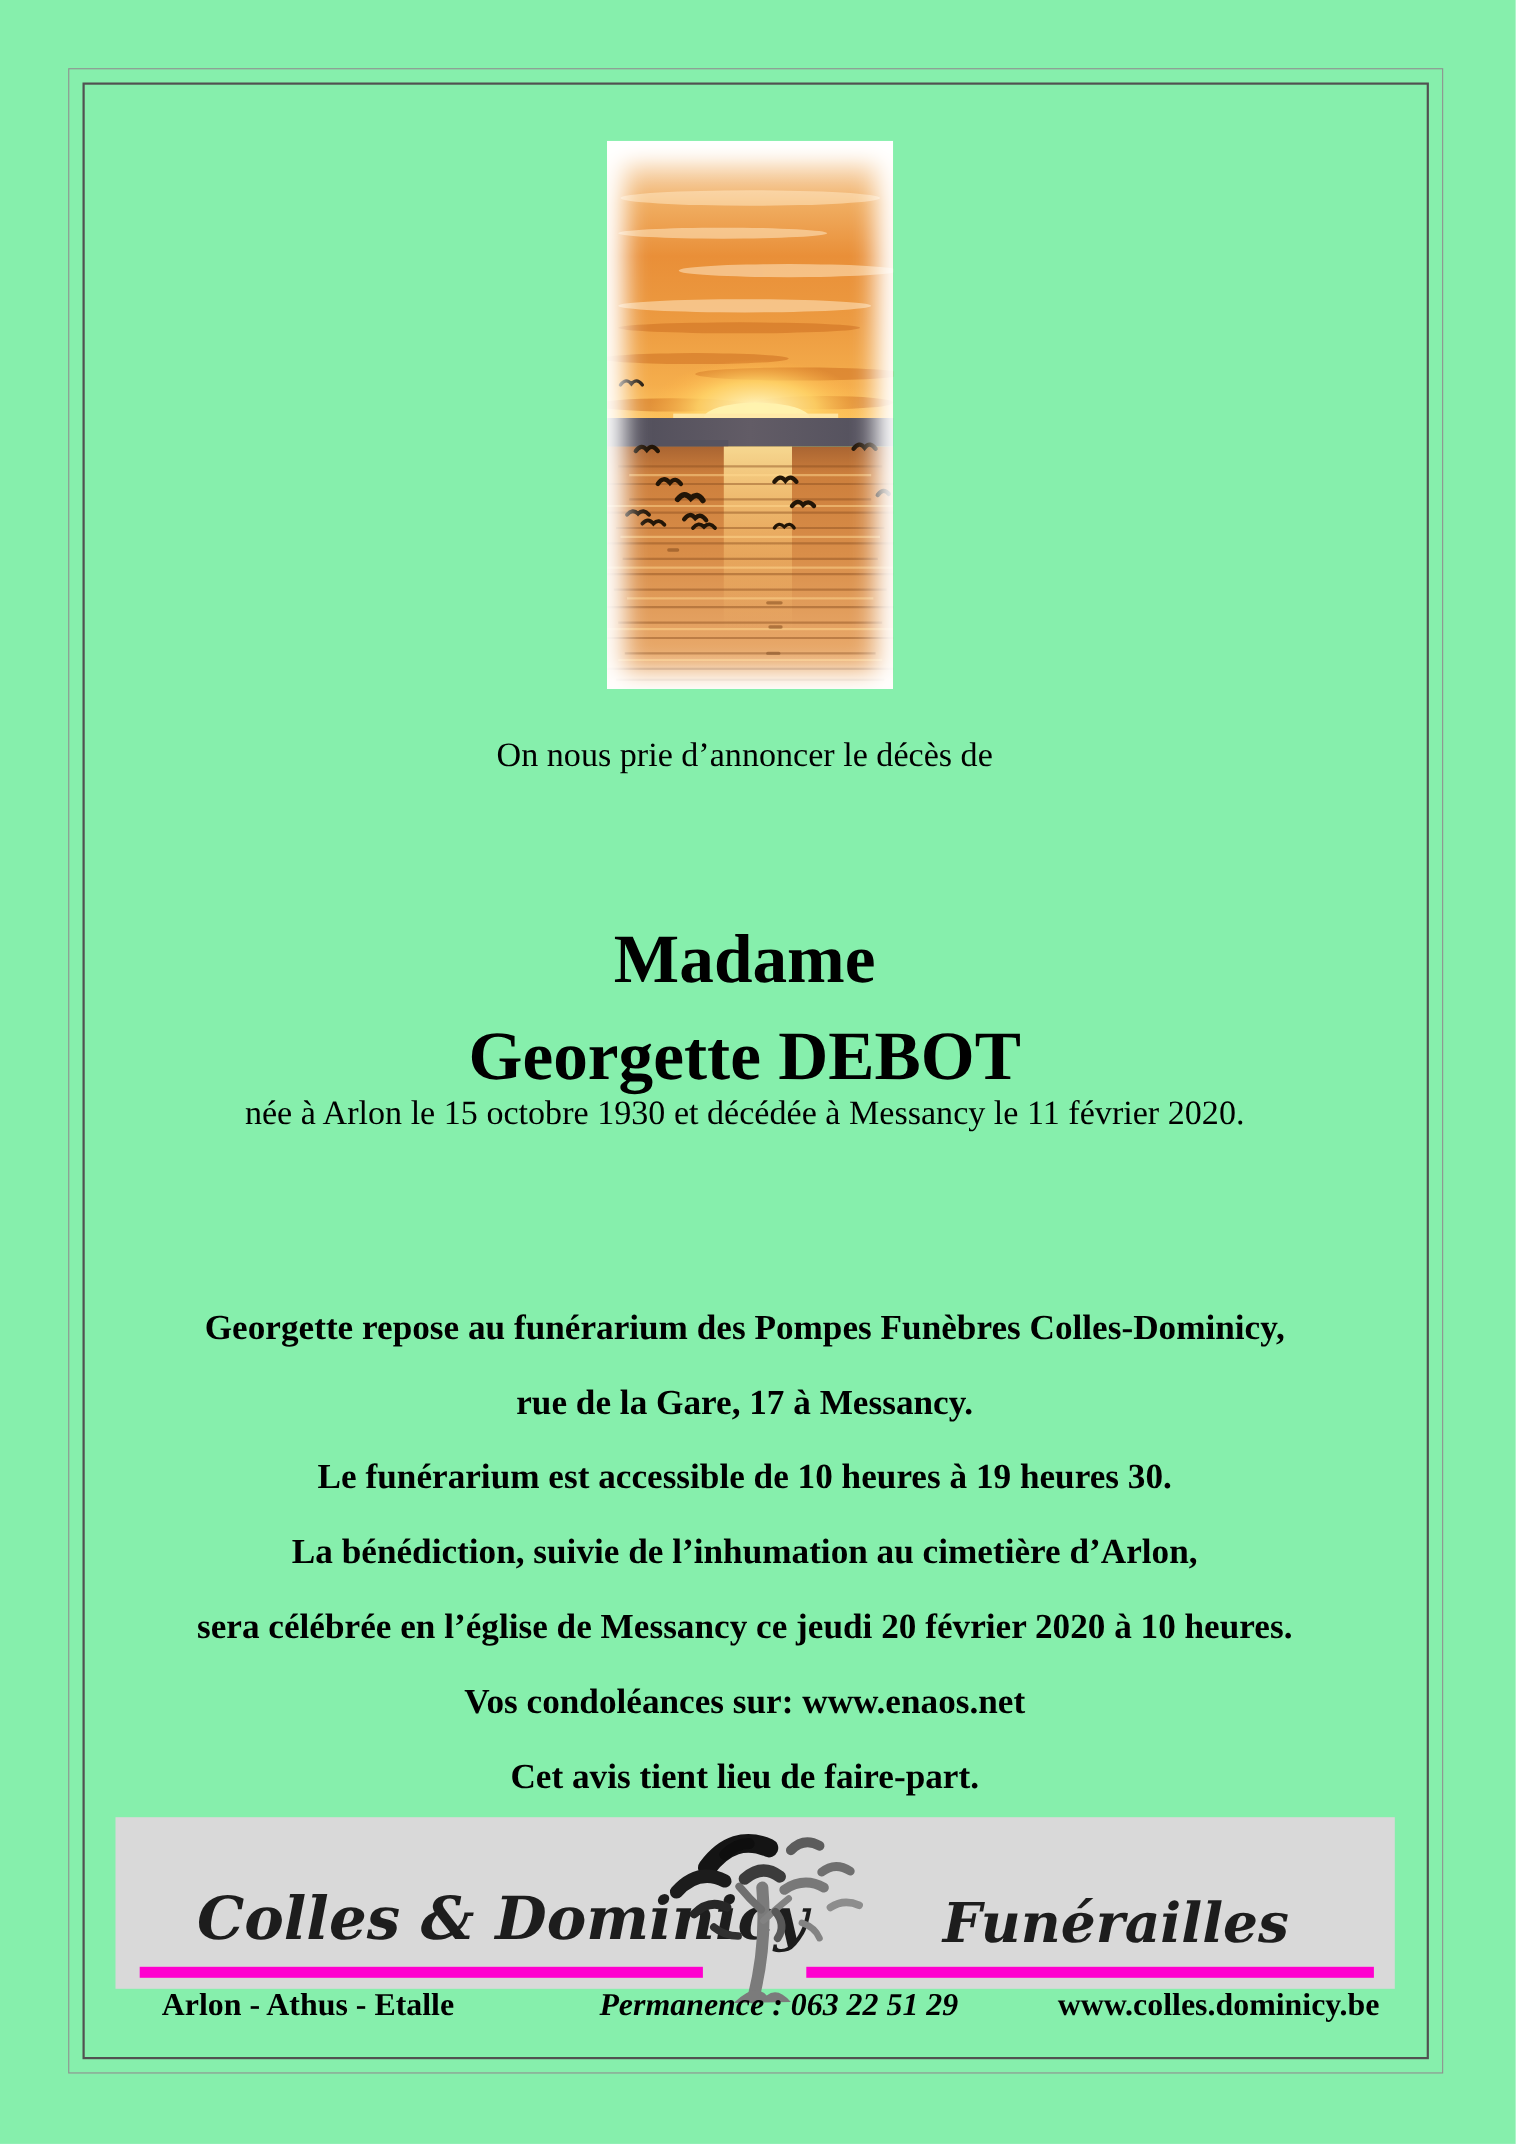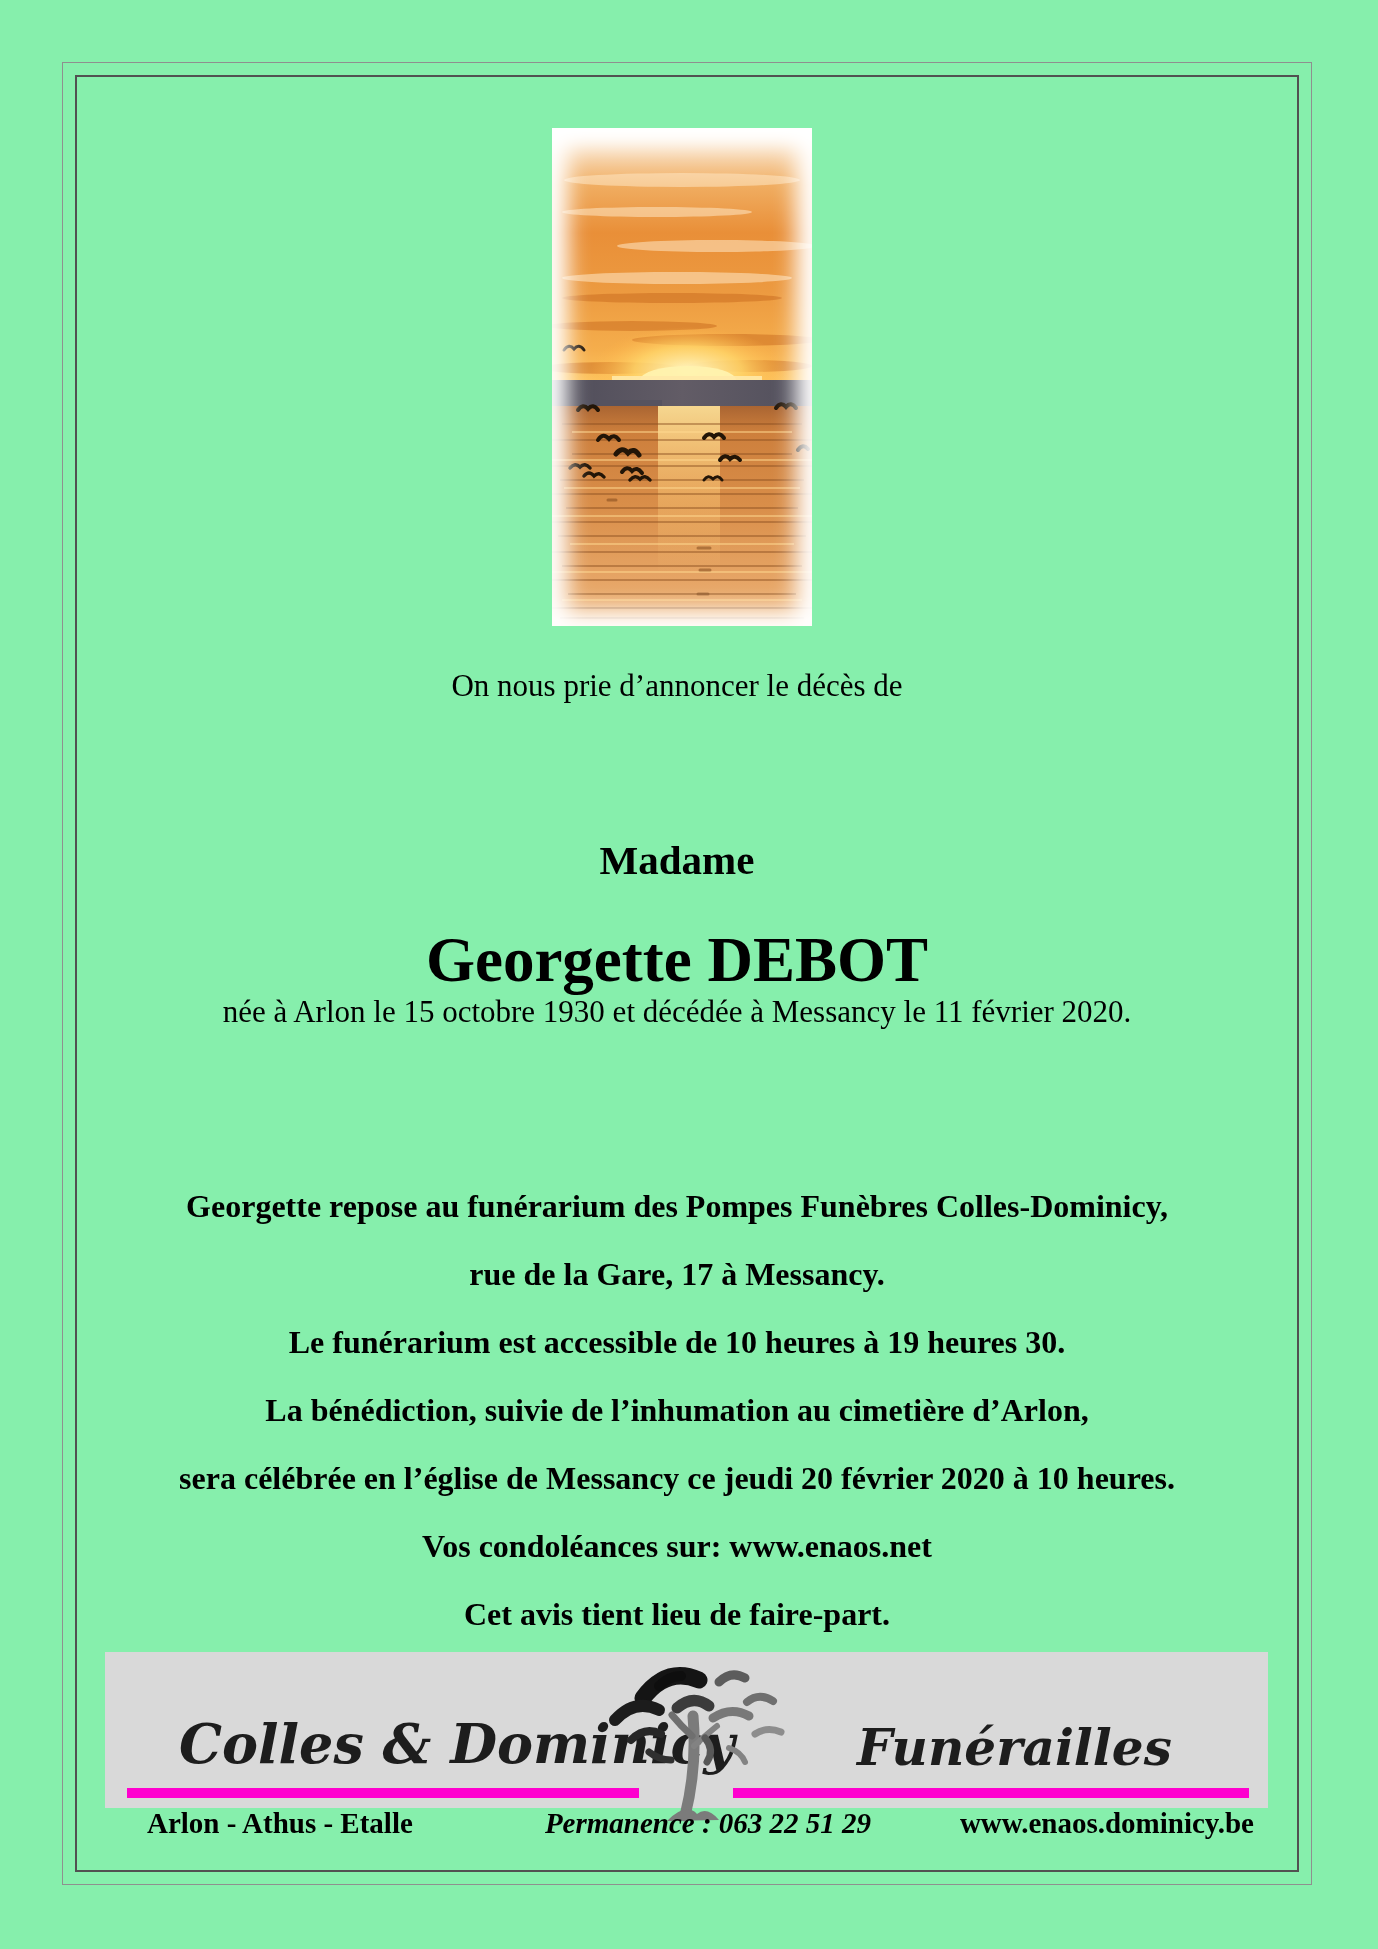--- a/index.html
+++ b/index.html
@@ -27,21 +27,21 @@
   .photo svg{display:block;}
   .photo-fade{
     position:absolute;inset:0;
     box-shadow:inset 0 0 22px 16px #ffffff;
   }
   
   .centerline{
     position:absolute;left:0;right:24px;text-align:center;white-space:nowrap;
   }
   .intro{top:668px;font-size:31px;}
-  .title{top:836px;font-size:41px;font-weight:bold;}
+  .title{top:836px;font-size:63px;font-weight:bold;}
   .name{top:924px;font-size:63px;font-weight:bold;}
   .dates{top:994px;font-size:31px;}
   .bodyblock{
     position:absolute;left:0;right:24px;top:1172px;
     font-size:32px;font-weight:bold;line-height:68px;text-align:center;
   }
   .bodyblock div{white-space:nowrap;}
   
   .footer{
     position:absolute;left:105px;top:1652px;width:1163px;height:156px;
@@ -230,16 +230,16 @@
       </g>
     </svg>
 
     <div class="script company-right">Funérailles</div>
 
     <div class="bar bar-left"></div>
     <div class="bar bar-right"></div>
 
     <div class="foot-text foot-left">Arlon - Athus - Etalle</div>
     <div class="foot-text foot-center">Permanence : 063 22 51 29</div>
-    <div class="foot-text foot-right">www.enaos.dominicy.be</div>
+    <div class="foot-text foot-right">www.colles.dominicy.be</div>
   </div>
 
 </div>
 
 </body></html>

